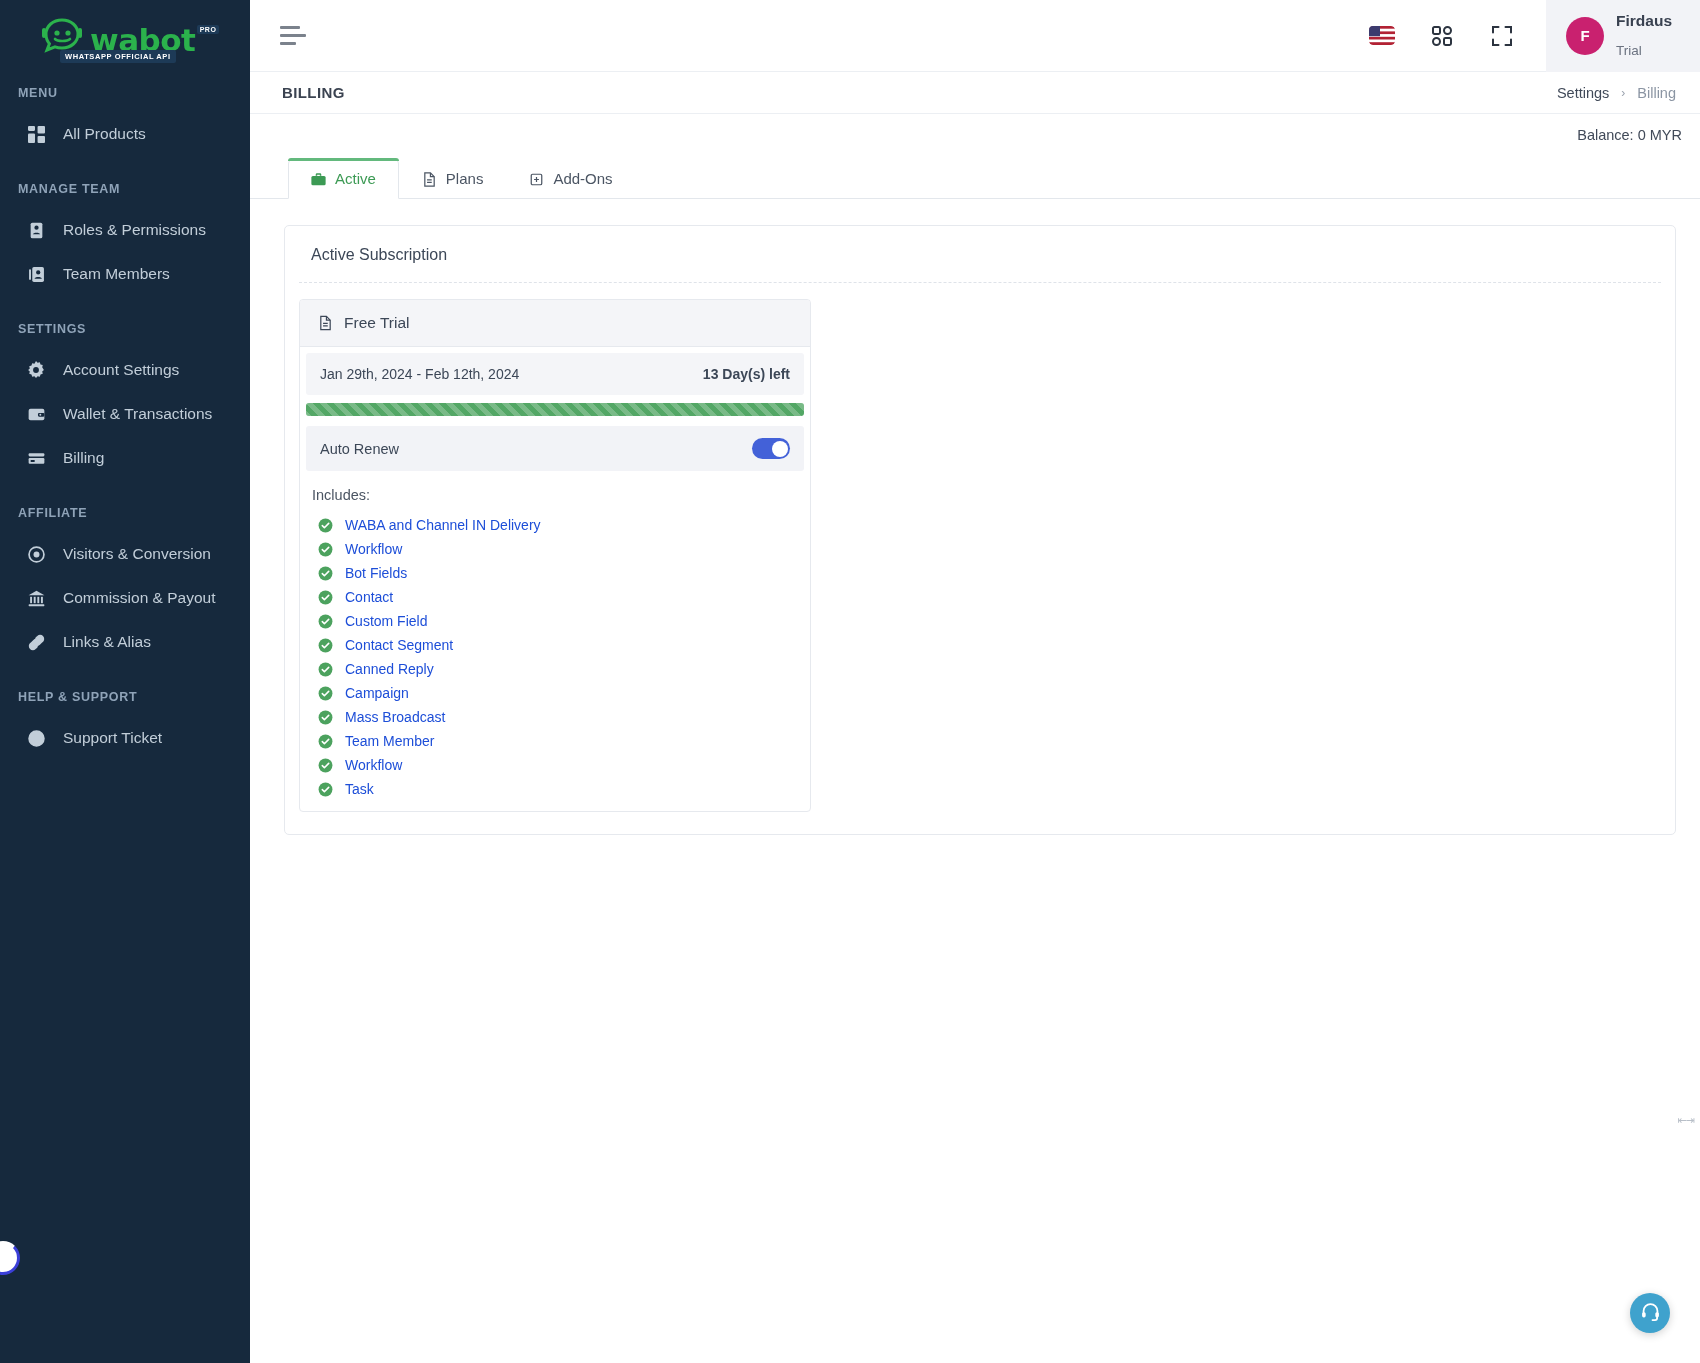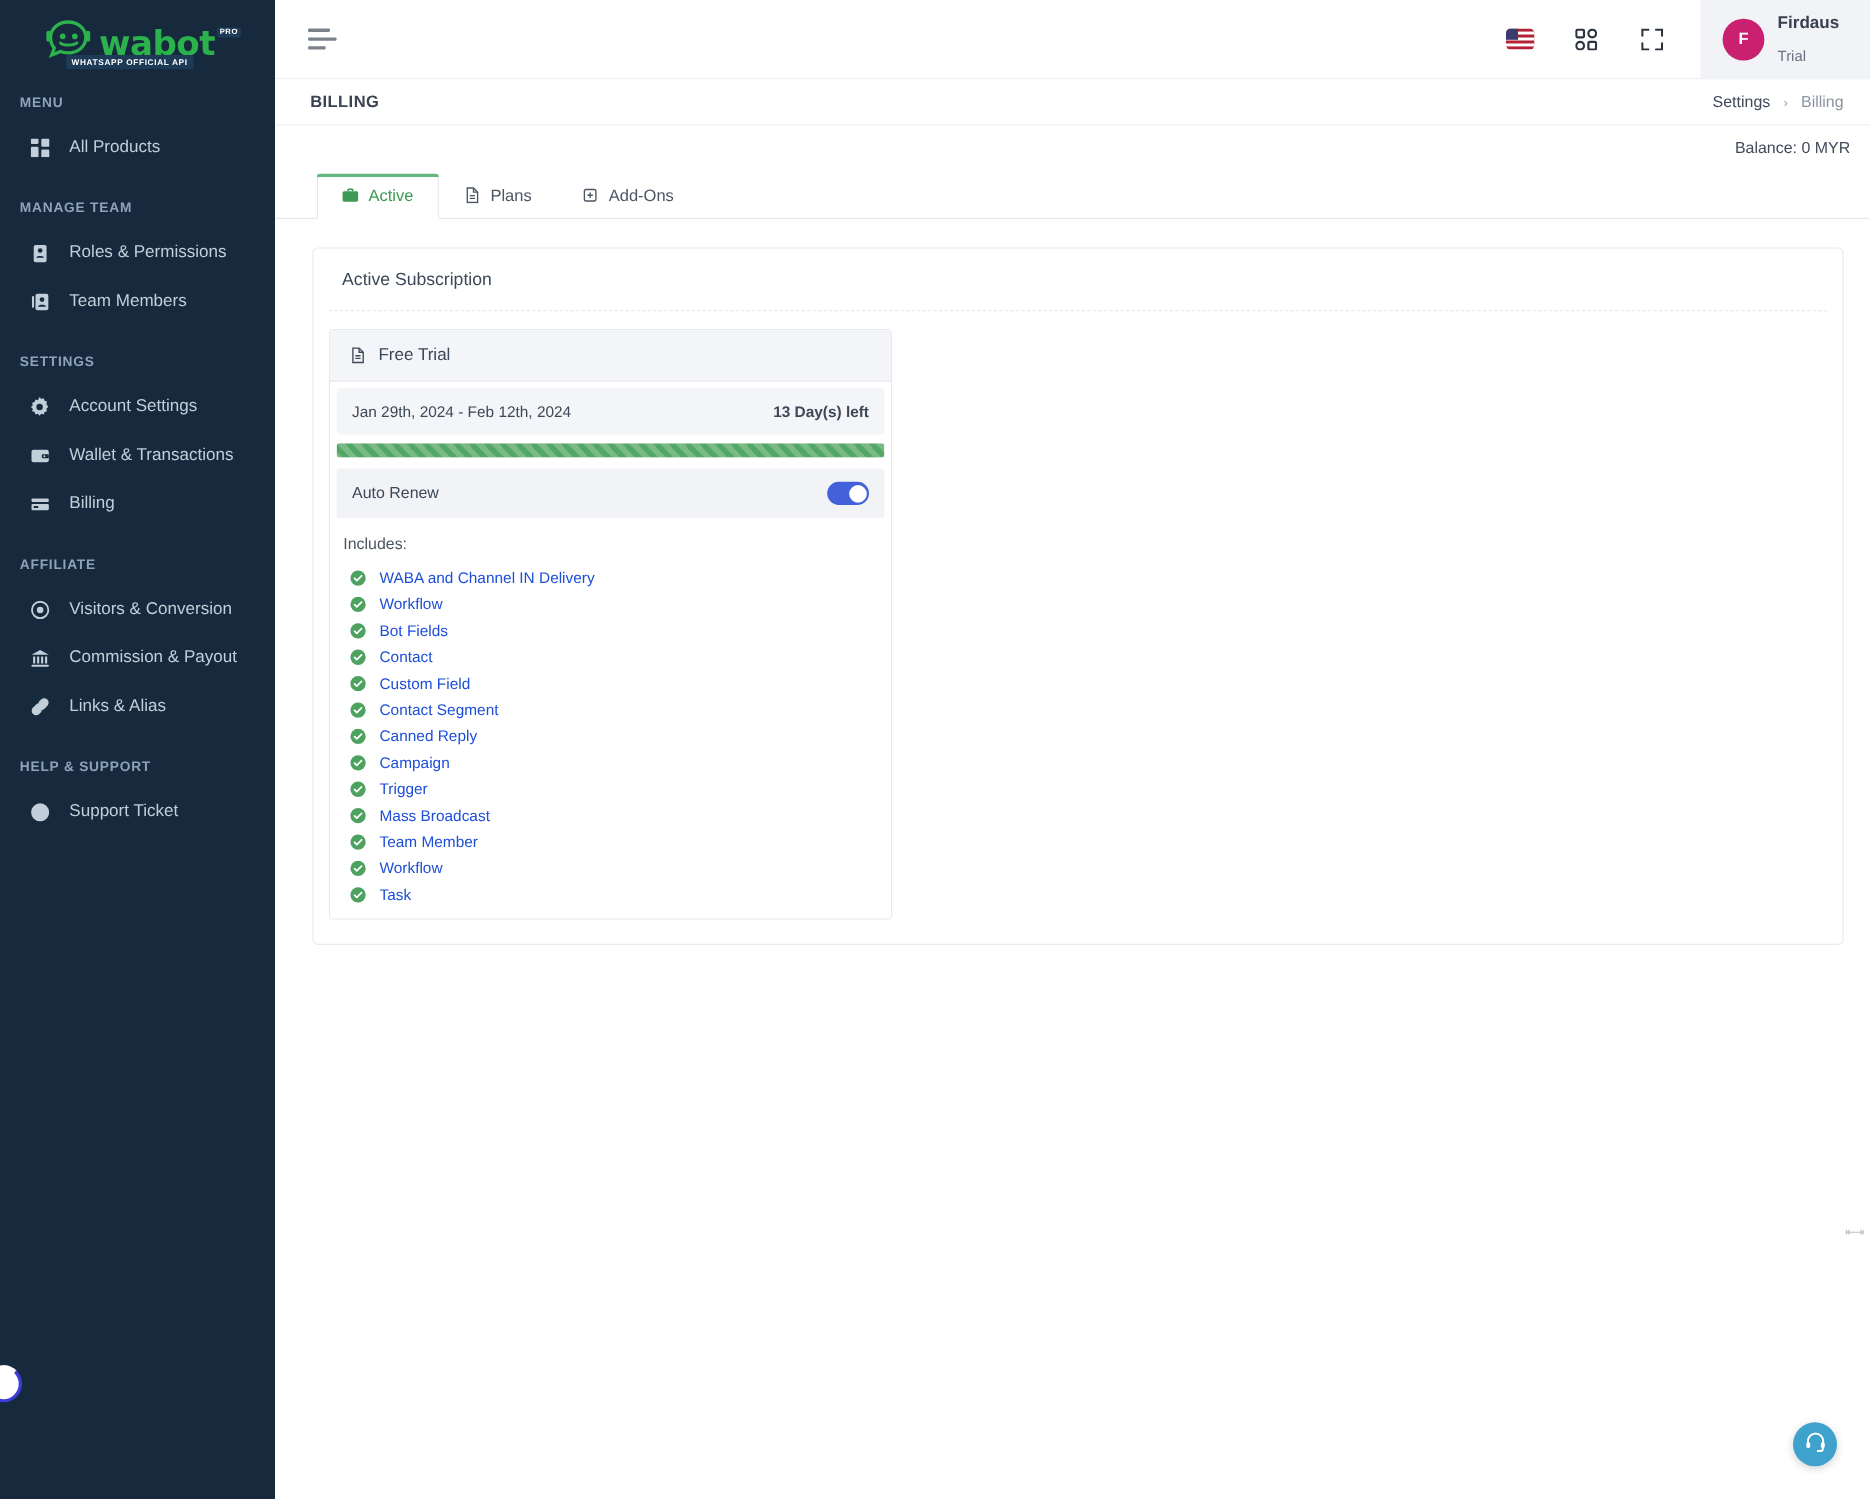--- a/index.html
+++ b/index.html
@@ -108,21 +108,21 @@
   .breadcrumb { display:flex; align-items:center; gap:12px; font-size: 14.5px; }
   .bc-link { color: #414a59; cursor: pointer; }
   .bc-sep { color: #9aa2ae; font-size: 12px; }
   .bc-current { color: #8b95a3; }
 
   .balance-row { padding: 12px 18px 0 0; text-align: right; }
   .balance-text { font-size: 14.5px; color: #414a59; }
 
   .tabs { display:flex; align-items:flex-end; gap: 0; padding: 14px 0 0 38px; }
   .tab {
-    display:flex; align-items:flex-start; gap: 9px;
+    display:flex; align-items:flex-end; gap: 9px;
     padding: 11px 22px; font-size: 15px; color: #4b5563;
     cursor: pointer; border: 1px solid transparent;
     border-radius: 6px 6px 0 0; position: relative; background: transparent;
   }
   .tab.active {
     color: #3c9a54; background: #ffffff;
     border-color: #e3e7ec; border-bottom-color: #ffffff;
   }
   .tab.active::before {
     content:""; position:absolute; left:-1px; right:-1px; top:-1px;
@@ -517,27 +517,20 @@
                   <circle cx="8" cy="8" r="7.4" fill="#4ca25e"></circle>
                   <path d="M4.6 8.2l2.2 2.2 4.6-4.6" fill="none" stroke="#fff" stroke-width="1.7" stroke-linecap="round" stroke-linejoin="round"></path>
                 </svg>
               <span>Campaign</span>
               </li>
             <li class="feature">
               <svg class="chk" viewBox="0 0 16 16">
                   <circle cx="8" cy="8" r="7.4" fill="#4ca25e"></circle>
                   <path d="M4.6 8.2l2.2 2.2 4.6-4.6" fill="none" stroke="#fff" stroke-width="1.7" stroke-linecap="round" stroke-linejoin="round"></path>
                 </svg>
-              <span>Trigger</span>
-              </li>
-            <li class="feature">
-              <svg class="chk" viewBox="0 0 16 16">
-                  <circle cx="8" cy="8" r="7.4" fill="#4ca25e"></circle>
-                  <path d="M4.6 8.2l2.2 2.2 4.6-4.6" fill="none" stroke="#fff" stroke-width="1.7" stroke-linecap="round" stroke-linejoin="round"></path>
-                </svg>
               <span>Mass Broadcast</span>
               </li>
             <li class="feature">
               <svg class="chk" viewBox="0 0 16 16">
                   <circle cx="8" cy="8" r="7.4" fill="#4ca25e"></circle>
                   <path d="M4.6 8.2l2.2 2.2 4.6-4.6" fill="none" stroke="#fff" stroke-width="1.7" stroke-linecap="round" stroke-linejoin="round"></path>
                 </svg>
               <span>Team Member</span>
               </li>
             <li class="feature">

